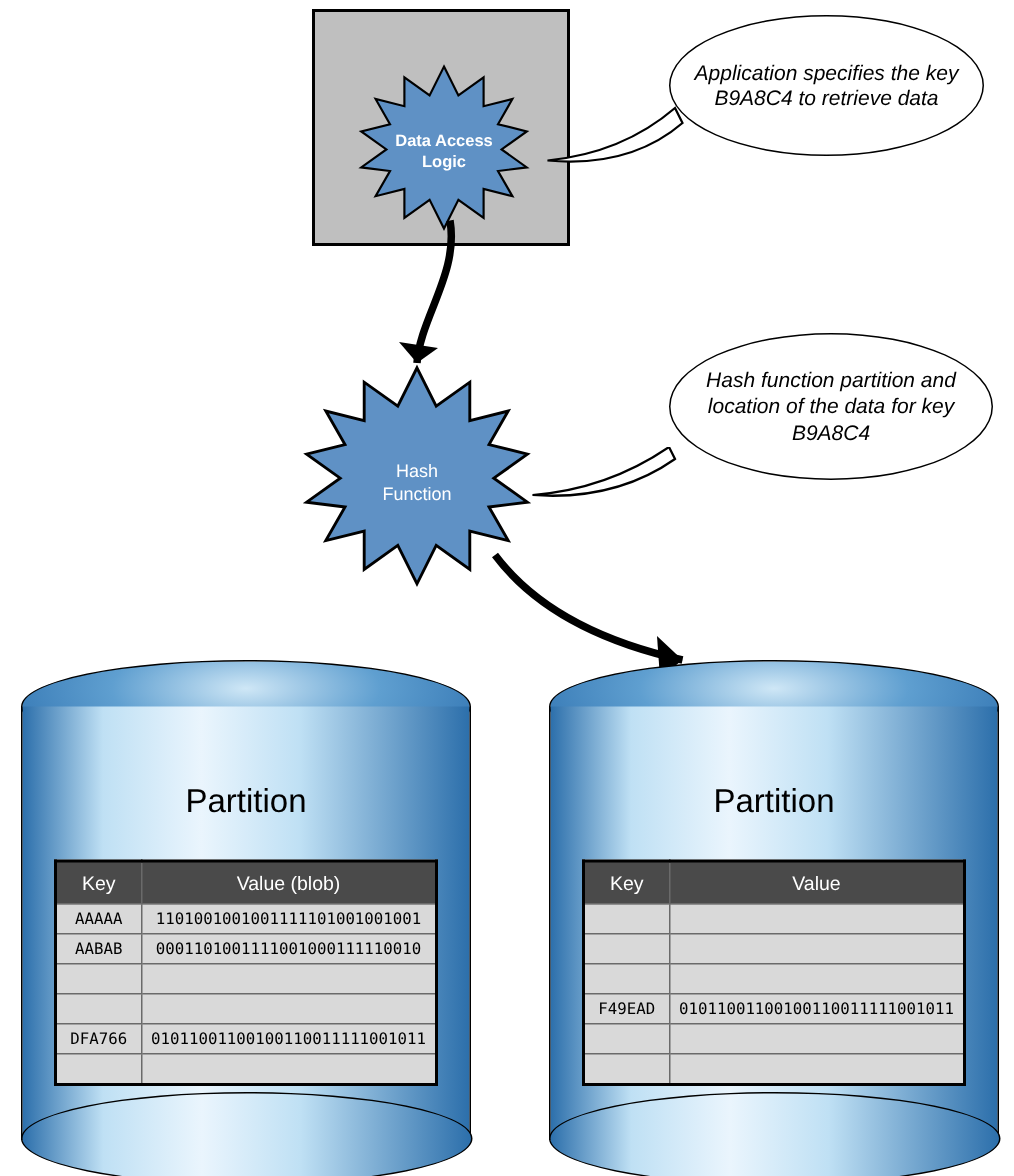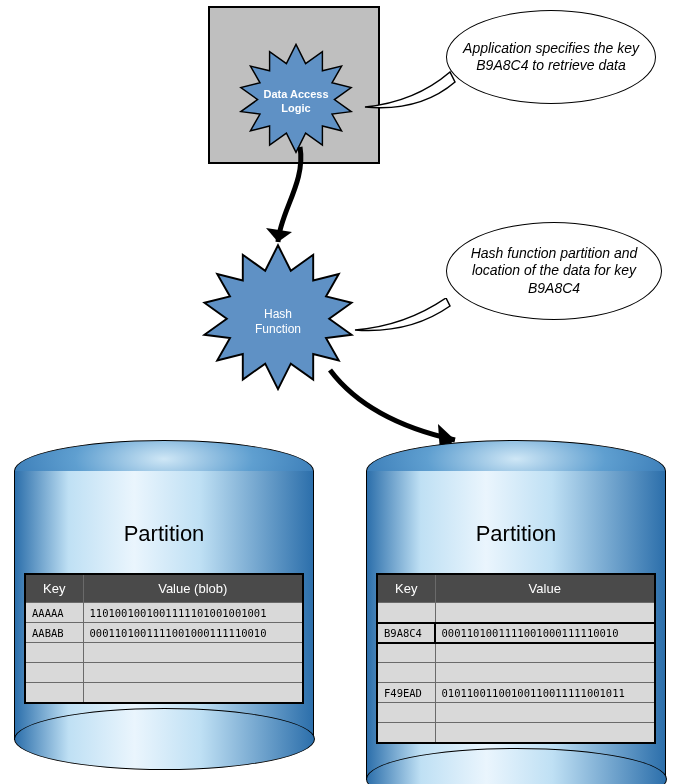--- a/index.html
+++ b/index.html
@@ -82,42 +82,42 @@
     left: -1.5px; right: -1.5px; bottom: -30px; height: 60px;
     background: linear-gradient(90deg, #2c6fab 0%, #bfe0f4 18%, #eaf5fd 40%, #bfe0f4 62%, #2c6fab 100%);
     border: 1.5px solid #000;
     border-radius: 50% / 50%;
     box-sizing: content-box;
   }
   .cyl-title { font-size: 22px; color: #000; margin-bottom: 26px; }
 
   
   .kv-table {
-    width: 280px;
+    width: 256px;
     margin: 0 auto;
     border-collapse: collapse;
     border: 2px solid #000;
     background: #d9d9d9;
     font-size: 11px;
     position: relative;
     z-index: 2;
     padding-left: 21px;
   }
   .kv-table th {
     background: #4a4a4a;
     color: #fff;
     font-weight: 400;
     padding: 6px 8px;
     border: 1px solid #6a6a6a;
     font-size: 13px;
   }
   .kv-table td {
     border: 1px solid #6a6a6a;
     padding: 3.5px 6px;
-    text-align: left;
+    text-align: center;
     font-family: "Consolas", monospace;
     font-size: 10.5px;
     height: 20px;
     background: #d9d9d9;
   }
   .kv-table td.keycell { width: 58px; }
   .kv-table tr.highlight td { outline: 2px solid #000; outline-offset: -1px; }
 
   
   .arrow-svg { position: absolute; pointer-events: none; }
@@ -189,20 +189,24 @@
           </tr>
           <tr>
             <td class="keycell"></td>
             <td></td>
           </tr>
           <tr>
             <td class="keycell"></td>
             <td></td>
           </tr>
           <tr>
+            <td class="keycell">DFA766</td>
+            <td>01011001100100110011111001011</td>
+          </tr>
+          <tr>
             <td class="keycell"></td>
             <td></td>
           </tr>
         </tbody>
     </table>
   </div>
 </div>
 
 <div class="abs cylinder" style="left:366px; top:440px;">
   <div class="cyl-top"></div>
@@ -213,24 +217,20 @@
         <tr>
           <th>Key</th>
           <th>Value</th>
         </tr>
       </thead>
       <tbody>
           <tr>
             <td class="keycell"></td>
             <td></td>
           </tr>
-          <tr class="highlight">
-            <td class="keycell">B9A8C4</td>
-            <td>0001101001111001000111110010</td>
-          </tr>
           <tr>
             <td class="keycell"></td>
             <td></td>
           </tr>
           <tr>
             <td class="keycell"></td>
             <td></td>
           </tr>
           <tr>
             <td class="keycell">F49EAD</td>

